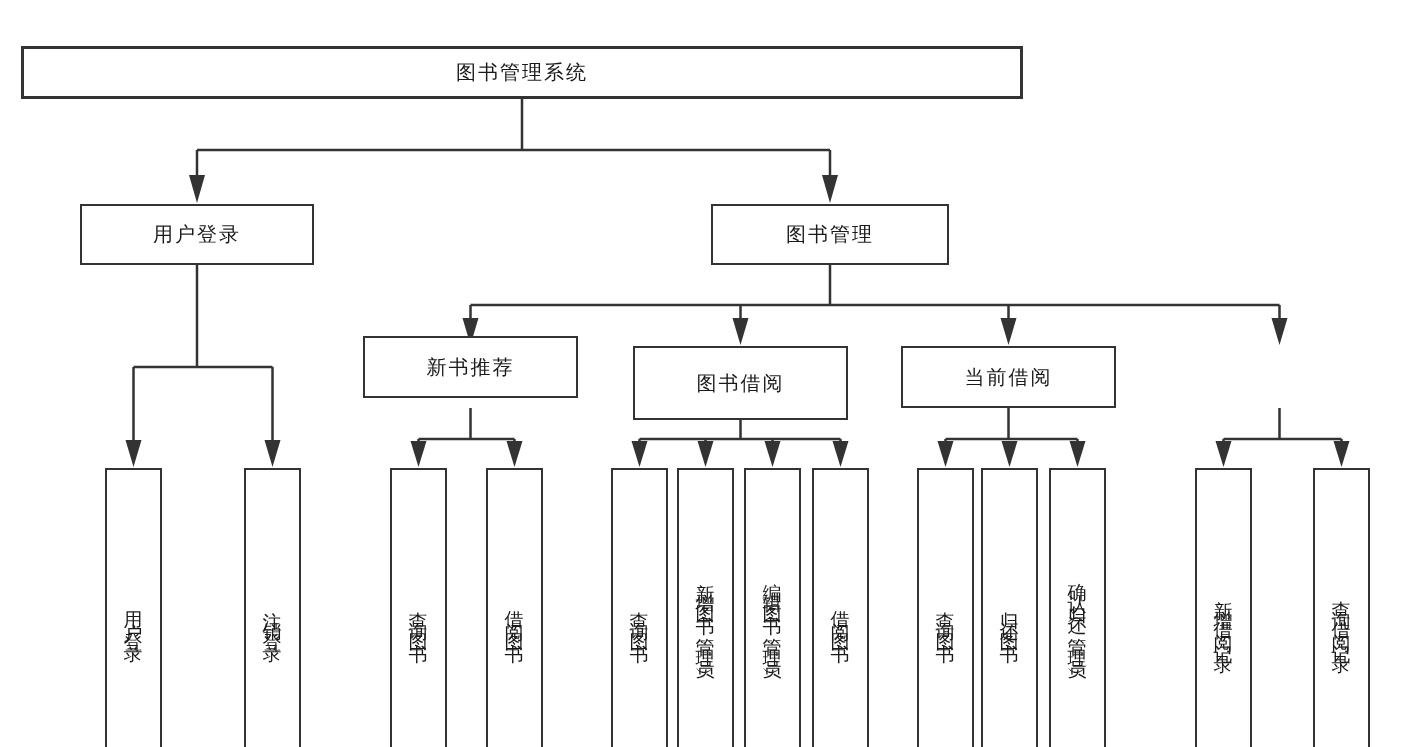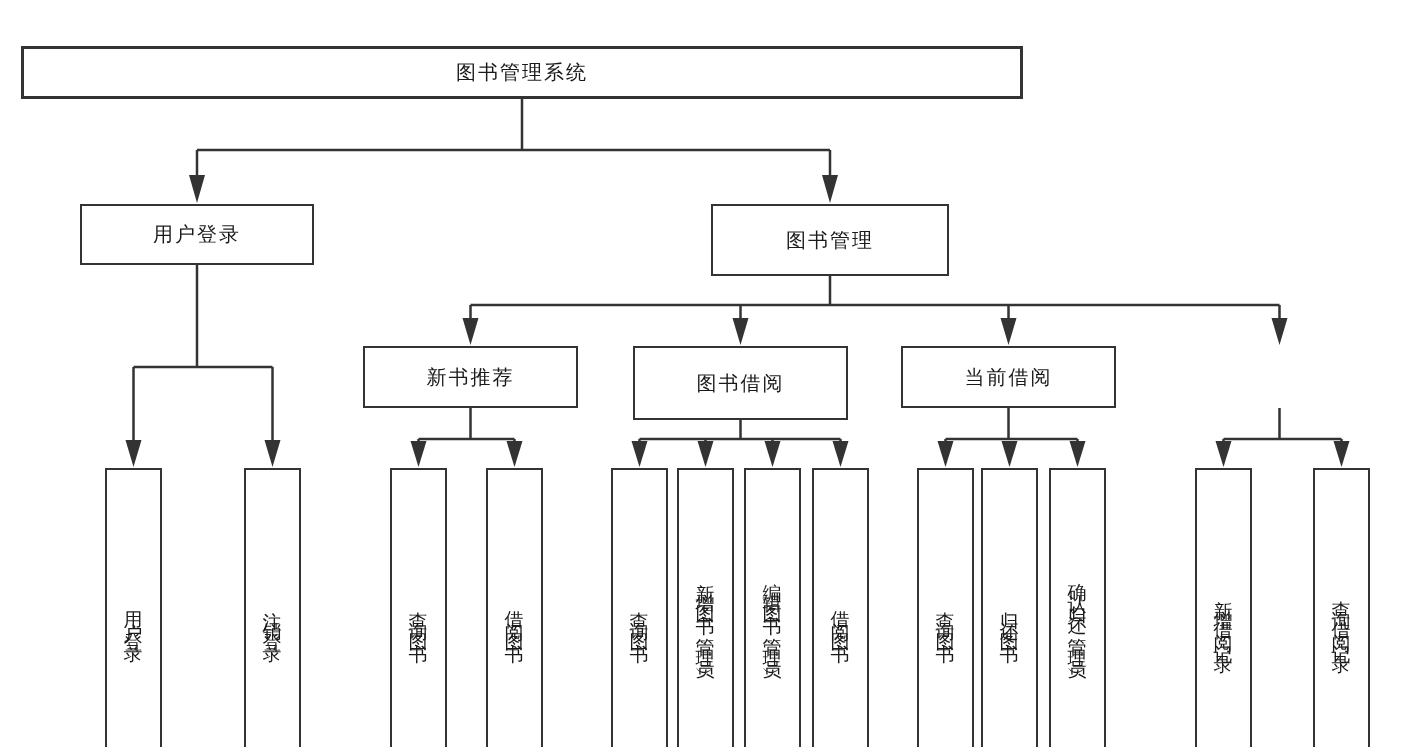--- a/index.html
+++ b/index.html
@@ -79,23 +79,23 @@
     <g>
       <path class="cline" d="M1279.5 376 V407 M1223.5 407 H1341.5 M1223.5 407 V412 M1341.5 407 V412"></path>
       <path class="arrow" d="M1215.5 409 L1231.5 409 L1223.5 435 Z"></path>
       <path class="arrow" d="M1333.5 409 L1349.5 409 L1341.5 435 Z"></path>
     </g>
   </svg>
 
   <div class="node root" style="left:21px;top:14px;width:1002px;height:53px;">图书管理系统</div>
 
   <div class="node" style="left:80px;top:172px;width:234px;height:61px;">用户登录</div>
-  <div class="node" style="left:711px;top:172px;width:238px;height:72px;">图书管理</div>
+  <div class="node" style="left:711px;top:172px;width:238px;height:61px;">图书管理</div>
 
-  <div class="node" style="left:363px;top:314px;width:215px;height:62px;">新书推荐</div>
+  <div class="node" style="left:363px;top:304px;width:215px;height:62px;">新书推荐</div>
   <div class="node" style="left:633px;top:314px;width:215px;height:74px;">图书借阅</div>
   <div class="node" style="left:901px;top:314px;width:215px;height:62px;">当前借阅</div>
 
   <div class="leaf" style="left:105px;top:436px;width:57px;height:299px;">
     <span class="vtext">用户登录</span>
   </div>
   <div class="leaf" style="left:244px;top:436px;width:57px;height:299px;">
     <span class="vtext">注销登录</span>
   </div>
 

